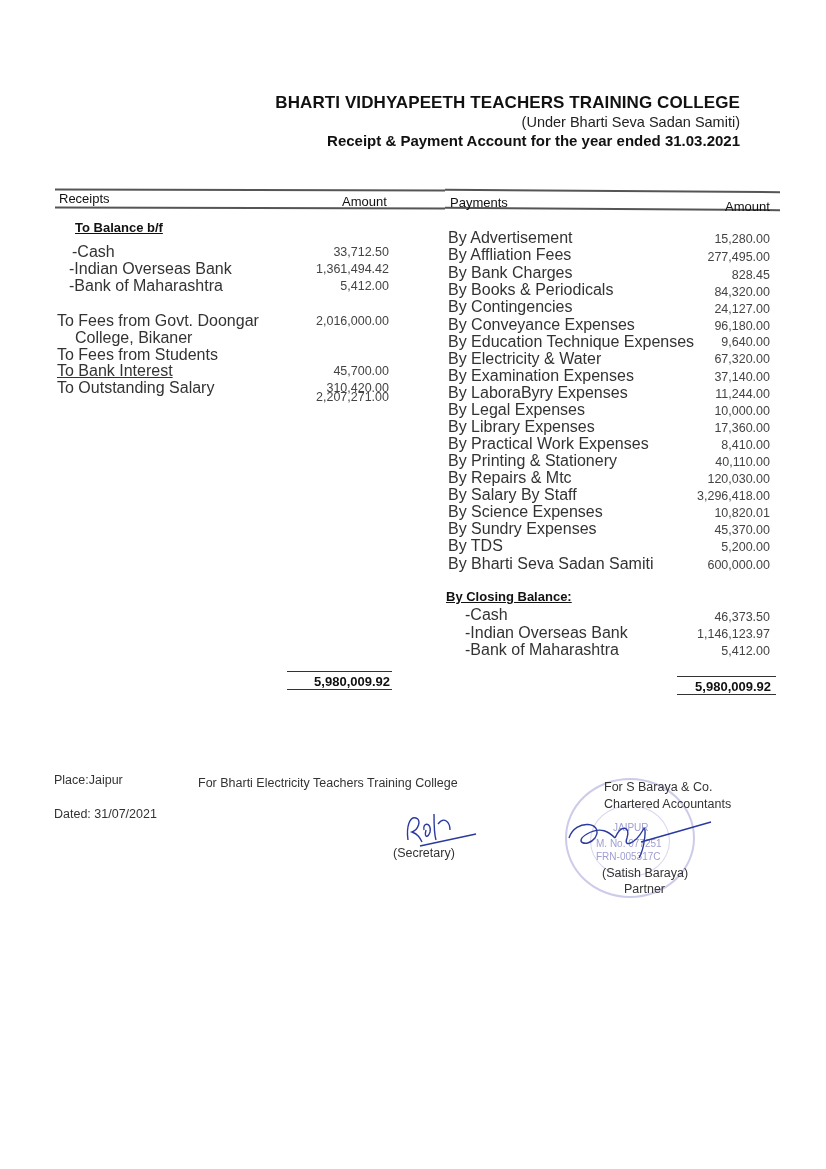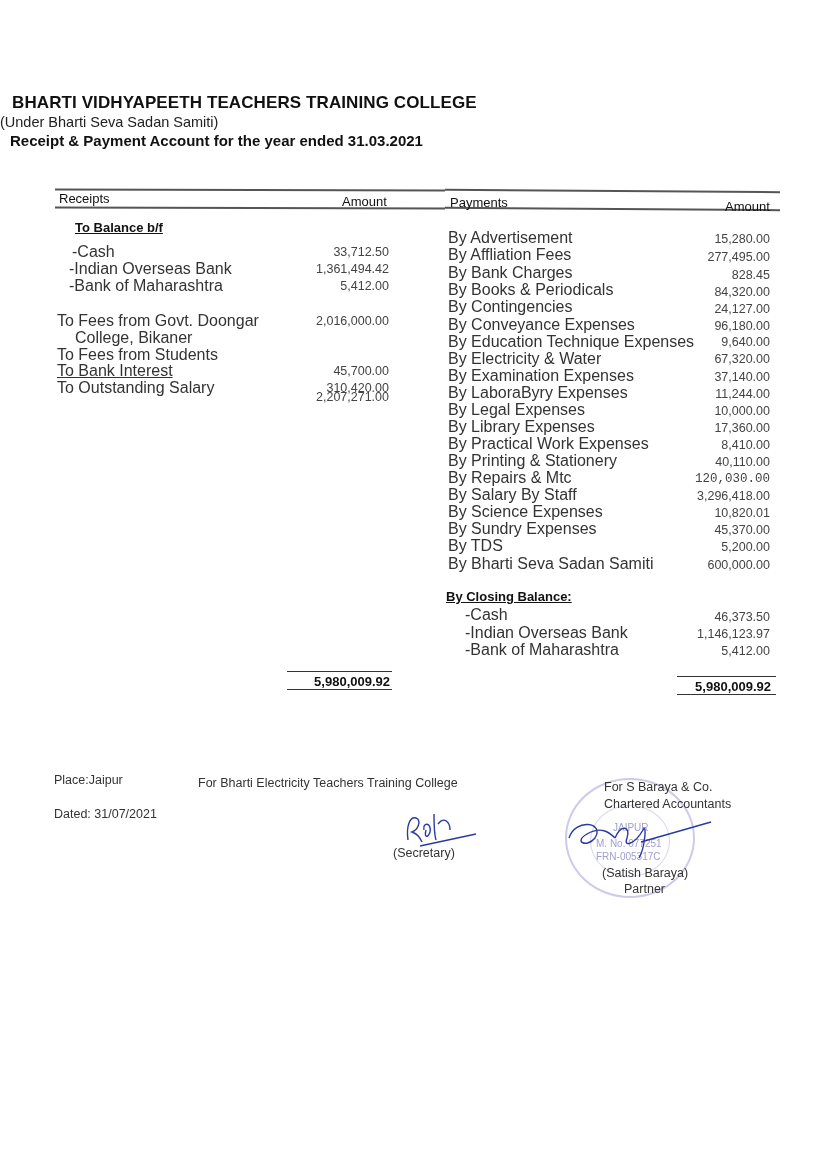--- a/index.html
+++ b/index.html
@@ -1,20 +1,20 @@
 <!DOCTYPE html>
 <html><head>
 <meta charset="utf-8">
 <style>
   * { box-sizing: border-box; margin: 0; padding: 0; }
   body {
     width: 826px; height: 1169px; background: #ffffff; position: relative;
     font-family: "Liberation Sans", sans-serif; color: #2a2a2a; overflow: hidden;
   }
-  .header { position: absolute; left: 0; top: 93px; width: 740px; text-align: left; }
+  .header { position: absolute; left: 0; top: 93px; width: 740px; text-align: right; }
   .h-title { font-size: 17px; font-weight: bold; color: #111; margin-left: 12px; letter-spacing: 0.1px; }
   .h-sub1 { font-size: 14.5px; color: #222; margin-top: 2px; }
   .h-sub2 { font-size: 14.5px; color: #222; margin-top: 1px; }
   .h-sub3 { font-size: 15px; font-weight: bold; color: #111; margin-top: 2px; margin-left: 10px; }
 
   .rule { position: absolute; height: 1.5px; background: #555; }
   .colhead { position: absolute; font-size: 13px; color: #111; }
 
   .row { position: absolute; font-size: 16px; color: #333; white-space: nowrap; }
   .amt { position: absolute; font-size: 12.5px; color: #444; text-align: right; white-space: nowrap; }
@@ -92,21 +92,21 @@
     <div class="amt" style="right: 56px; top: 387px;">11,244.00</div>
     <div class="row" style="left: 448px; top: 401px;">By Legal Expenses</div>
     <div class="amt" style="right: 56px; top: 404px;">10,000.00</div>
     <div class="row" style="left: 448px; top: 418px;">By Library Expenses</div>
     <div class="amt" style="right: 56px; top: 421px;">17,360.00</div>
     <div class="row" style="left: 448px; top: 435px;">By Practical Work Expenses</div>
     <div class="amt" style="right: 56px; top: 438px;">8,410.00</div>
     <div class="row" style="left: 448px; top: 452px;">By Printing &amp; Stationery</div>
     <div class="amt" style="right: 56px; top: 455px;">40,110.00</div>
     <div class="row" style="left: 448px; top: 469px;">By Repairs &amp; Mtc</div>
-    <div class="amt" style="right: 56px; top: 472px; font-family: Liberation Mono, monospace;">120,030.00</div>
+    <div class="amt" style="right: 56px; top: 472px;">120,030.00</div>
     <div class="row" style="left: 448px; top: 486px;">By Salary By Staff</div>
     <div class="amt" style="right: 56px; top: 489px;">3,296,418.00</div>
     <div class="row" style="left: 448px; top: 503px;">By Science Expenses</div>
     <div class="amt" style="right: 56px; top: 506px;">10,820.01</div>
     <div class="row" style="left: 448px; top: 520px;">By Sundry Expenses</div>
     <div class="amt" style="right: 56px; top: 523px;">45,370.00</div>
     <div class="row" style="left: 448px; top: 537px;">By TDS</div>
     <div class="amt" style="right: 56px; top: 540px;">5,200.00</div>
     <div class="row" style="left: 448px; top: 555px;">By Bharti Seva Sadan Samiti</div>
     <div class="amt" style="right: 56px; top: 558px;">600,000.00</div>

